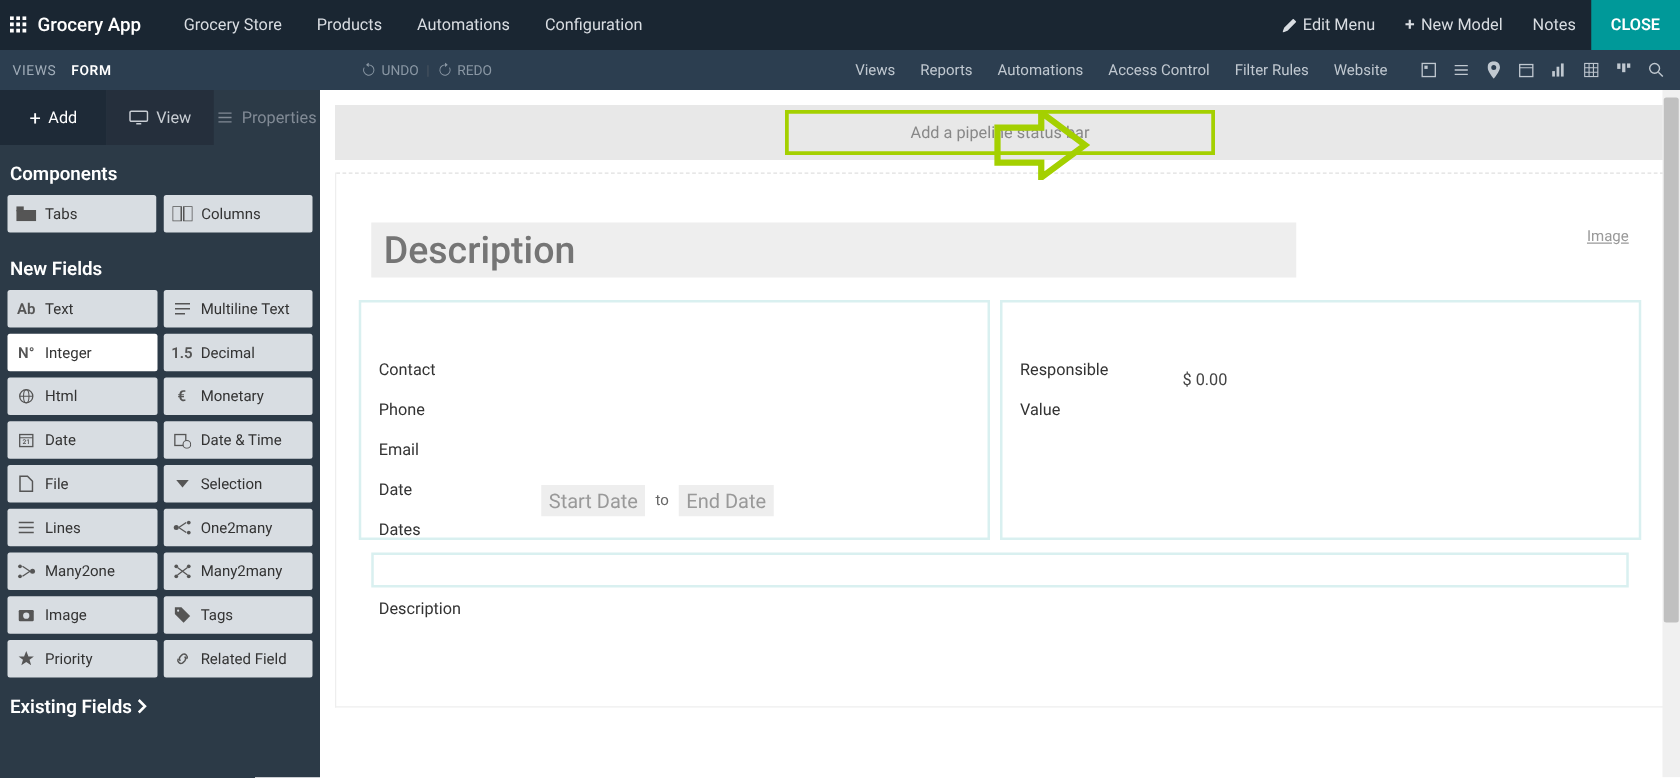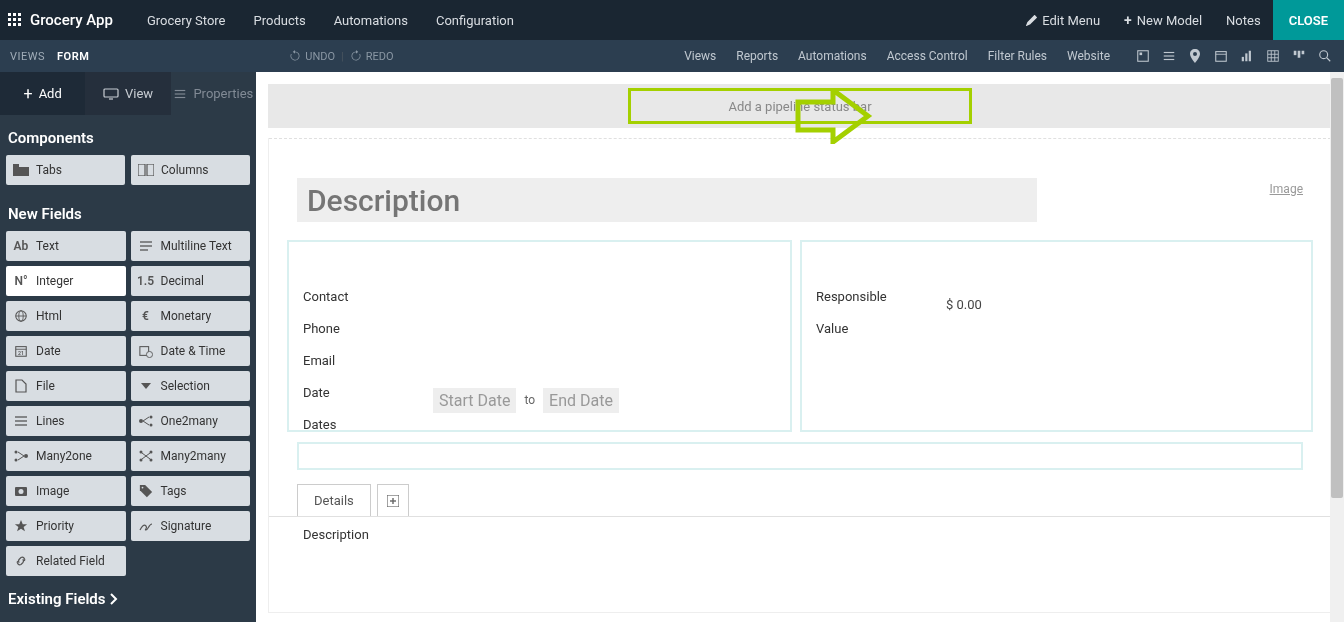--- a/index.html
+++ b/index.html
@@ -409,28 +409,20 @@
       <div class="field-cell">
           <div class="ico">
             <svg width="14" height="14" viewBox="0 0 16 16">
               <path d="M8 1l2 5h5l-4 3 1.5 5L8 11l-4.5 3L5 9 1 6h5z" fill="#555"></path>
             </svg>
           </div>
           <div class="txt">Priority</div>
         </div>
       <div class="field-cell">
           <div class="ico">
-            <svg width="14" height="12" viewBox="0 0 14 12">
-              <path d="M1 10c2-4 4-6 6-4s-2 4 0 4 3-6 6-6" fill="none" stroke="#555" stroke-width="1.2"></path>
-            </svg>
-          </div>
-          <div class="txt">Signature</div>
-        </div>
-      <div class="field-cell">
-          <div class="ico">
             <svg width="14" height="14" viewBox="0 0 16 16">
               <path d="M6 10a3 3 0 0 1 0-4l2-2a3 3 0 0 1 4 4M10 6a3 3 0 0 1 0 4l-2 2a3 3 0 0 1-4-4" fill="none" stroke="#555" stroke-width="1.3"></path>
             </svg>
           </div>
           <div class="txt">Related Field</div>
         </div>
     </div>
 
     <div class="existing-title">
       <span>Existing Fields</span>
@@ -490,30 +482,20 @@
             <div class="lbl">Value</div>
             <div class="val">$ 0.00</div>
           </div>
         </div>
       </div>
 
       <div class="hr-zone">
         <div class="hr-box"></div>
       </div>
 
-      <div class="tabs-row">
-        <div class="tab-btn">Details</div>
-        <div class="tab-add">
-          <svg width="12" height="12" viewBox="0 0 12 12">
-              <rect x="0" y="0" width="12" height="12" fill="none" stroke="#666" stroke-width="1.2"></rect>
-              <line x1="6" y1="3" x2="6" y2="9" stroke="#666" stroke-width="1.4"></line>
-              <line x1="3" y1="6" x2="9" y2="6" stroke="#666" stroke-width="1.4"></line>
-            </svg>
-        </div>
-      </div>
       <div class="desc-label2">Description</div>
       <div style="height:60px;"></div>
     </div>
 
     <div class="scrollbar-r">
       <div class="thumb" style="top:6px;height:420px;"></div>
     </div>
   </div>
 </div>
 

